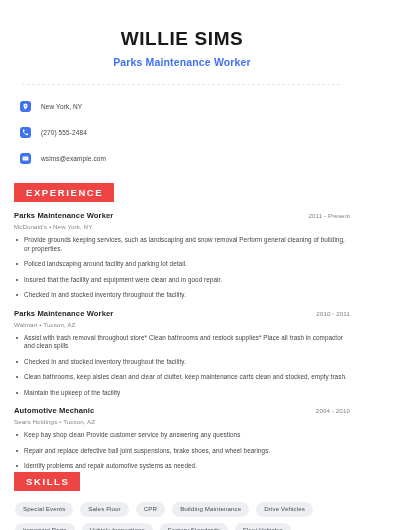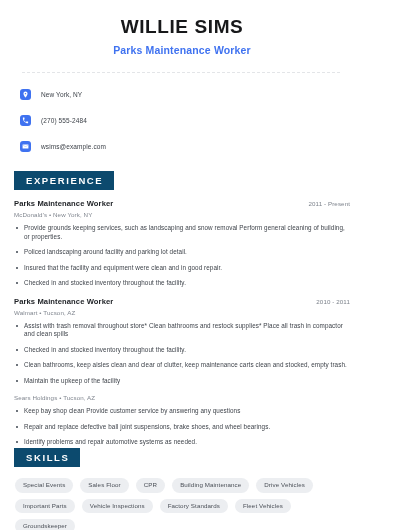--- a/index.html
+++ b/index.html
@@ -3,21 +3,21 @@
 <meta charset="utf-8">
 <style>
   * { margin:0; padding:0; box-sizing:border-box; }
   html,body { width:410px; height:530px; }
   body {
     background:#ffffff;
     font-family:"Liberation Sans", sans-serif;
     color:#2d3136;
     overflow:hidden;
   }
-  .page { width:364px; height:530px; position:relative; padding:0 14px; }
+  .page { width:364px; height:530px; position:relative; padding:12px 14px; }
 
   
   .header { padding-top:16px; text-align:center; }
   .name {
     font-size:19px; font-weight:bold; letter-spacing:0.6px;
     color:#17181a; line-height:1.2;
   }
   .job-title {
     margin-top:5px; font-size:10.5px; font-weight:bold;
     color:#3f72f0; letter-spacing:0.15px;
@@ -32,21 +32,21 @@
   .contact-row { display:flex; align-items:center; height:18px; margin-bottom:8px; }
   .cicon {
     width:11px; height:11px; border-radius:3px; background:#3f72f0;
     display:flex; align-items:center; justify-content:center; flex:none;
   }
   .cicon svg { width:7px; height:7px; display:block; fill:#ffffff; }
   .ctext { margin-left:10px; font-size:6.5px; color:#3e434a; letter-spacing:0.1px; }
 
   
   .sec-badge {
-    display:inline-block; background:#0c4a6e; color:#ffffff;
+    display:inline-block; background:#ef4444; color:#ffffff;
     font-size:9.5px; font-weight:bold; letter-spacing:1.6px;
     padding:5px 11px 5px 12px; line-height:1;
   }
 
   
   .experience { margin-top:14px; }
   .job { margin-top:9px; }
   .job:first-child { margin-top:7px; }
   .job-head { display:flex; align-items:baseline; justify-content:space-between; }
   .job-role { font-size:7.6px; font-weight:bold; color:#1d2024; letter-spacing:0.1px; }
@@ -138,20 +138,24 @@
       <div class="job-meta">Walmart • Tucson, AZ</div>
       <ul class="bullets">
         <li>Assist with trash removal throughout store* Clean bathrooms and restock supplies* Place all trash in compactor and clean spills</li>
         <li>Checked in and stocked inventory throughout the facility.</li>
         <li>Clean bathrooms, keep aisles clean and clear of clutter, keep maintenance carts clean and stocked, empty trash.</li>
         <li>Maintain the upkeep of the facility</li>
       </ul>
     </div>
 
     <div class="job">
+      <div class="job-head">
+        <span class="job-role">Automotive Mechanic</span>
+        <span class="job-dates">2004 - 2010</span>
+      </div>
       <div class="job-meta">Sears Holdings • Tucson, AZ</div>
       <ul class="bullets">
         <li>Keep bay shop clean Provide customer service by answering any questions</li>
         <li>Repair and replace defective ball joint suspensions, brake shoes, and wheel bearings.</li>
         <li>Identify problems and repair automotive systems as needed.</li>
       </ul>
     </div>
   </div>
 
   <div class="skills">

